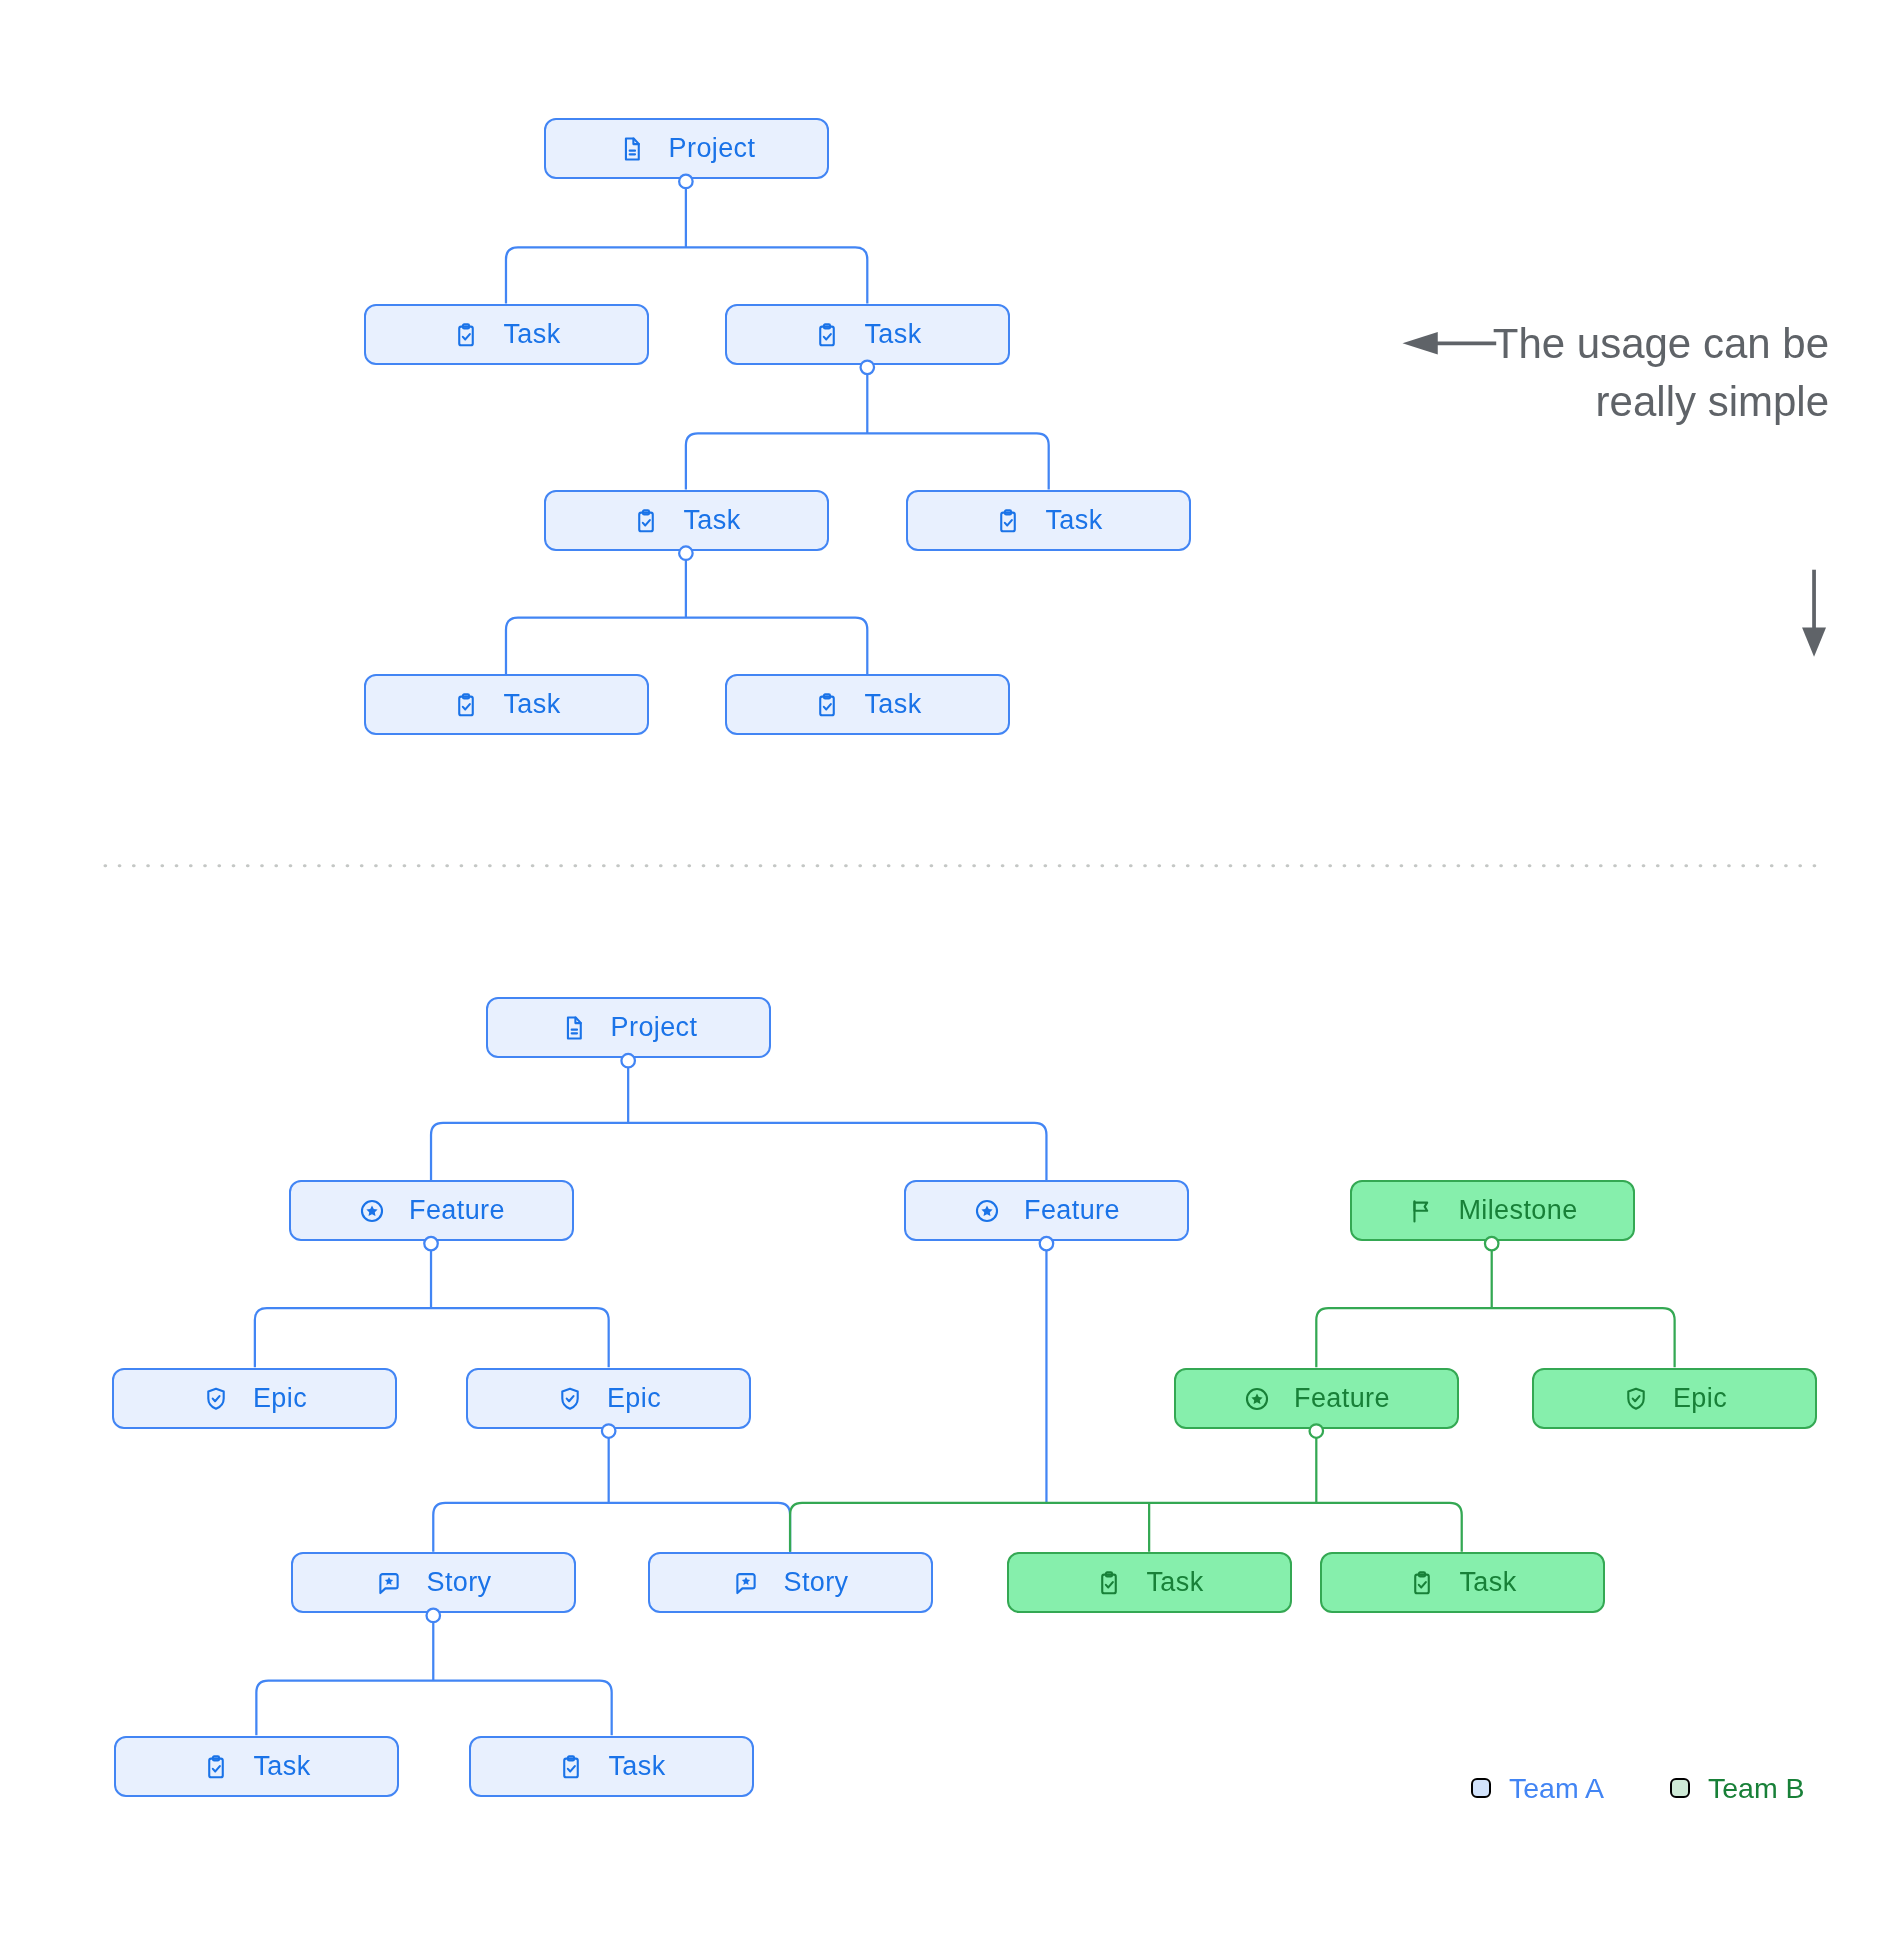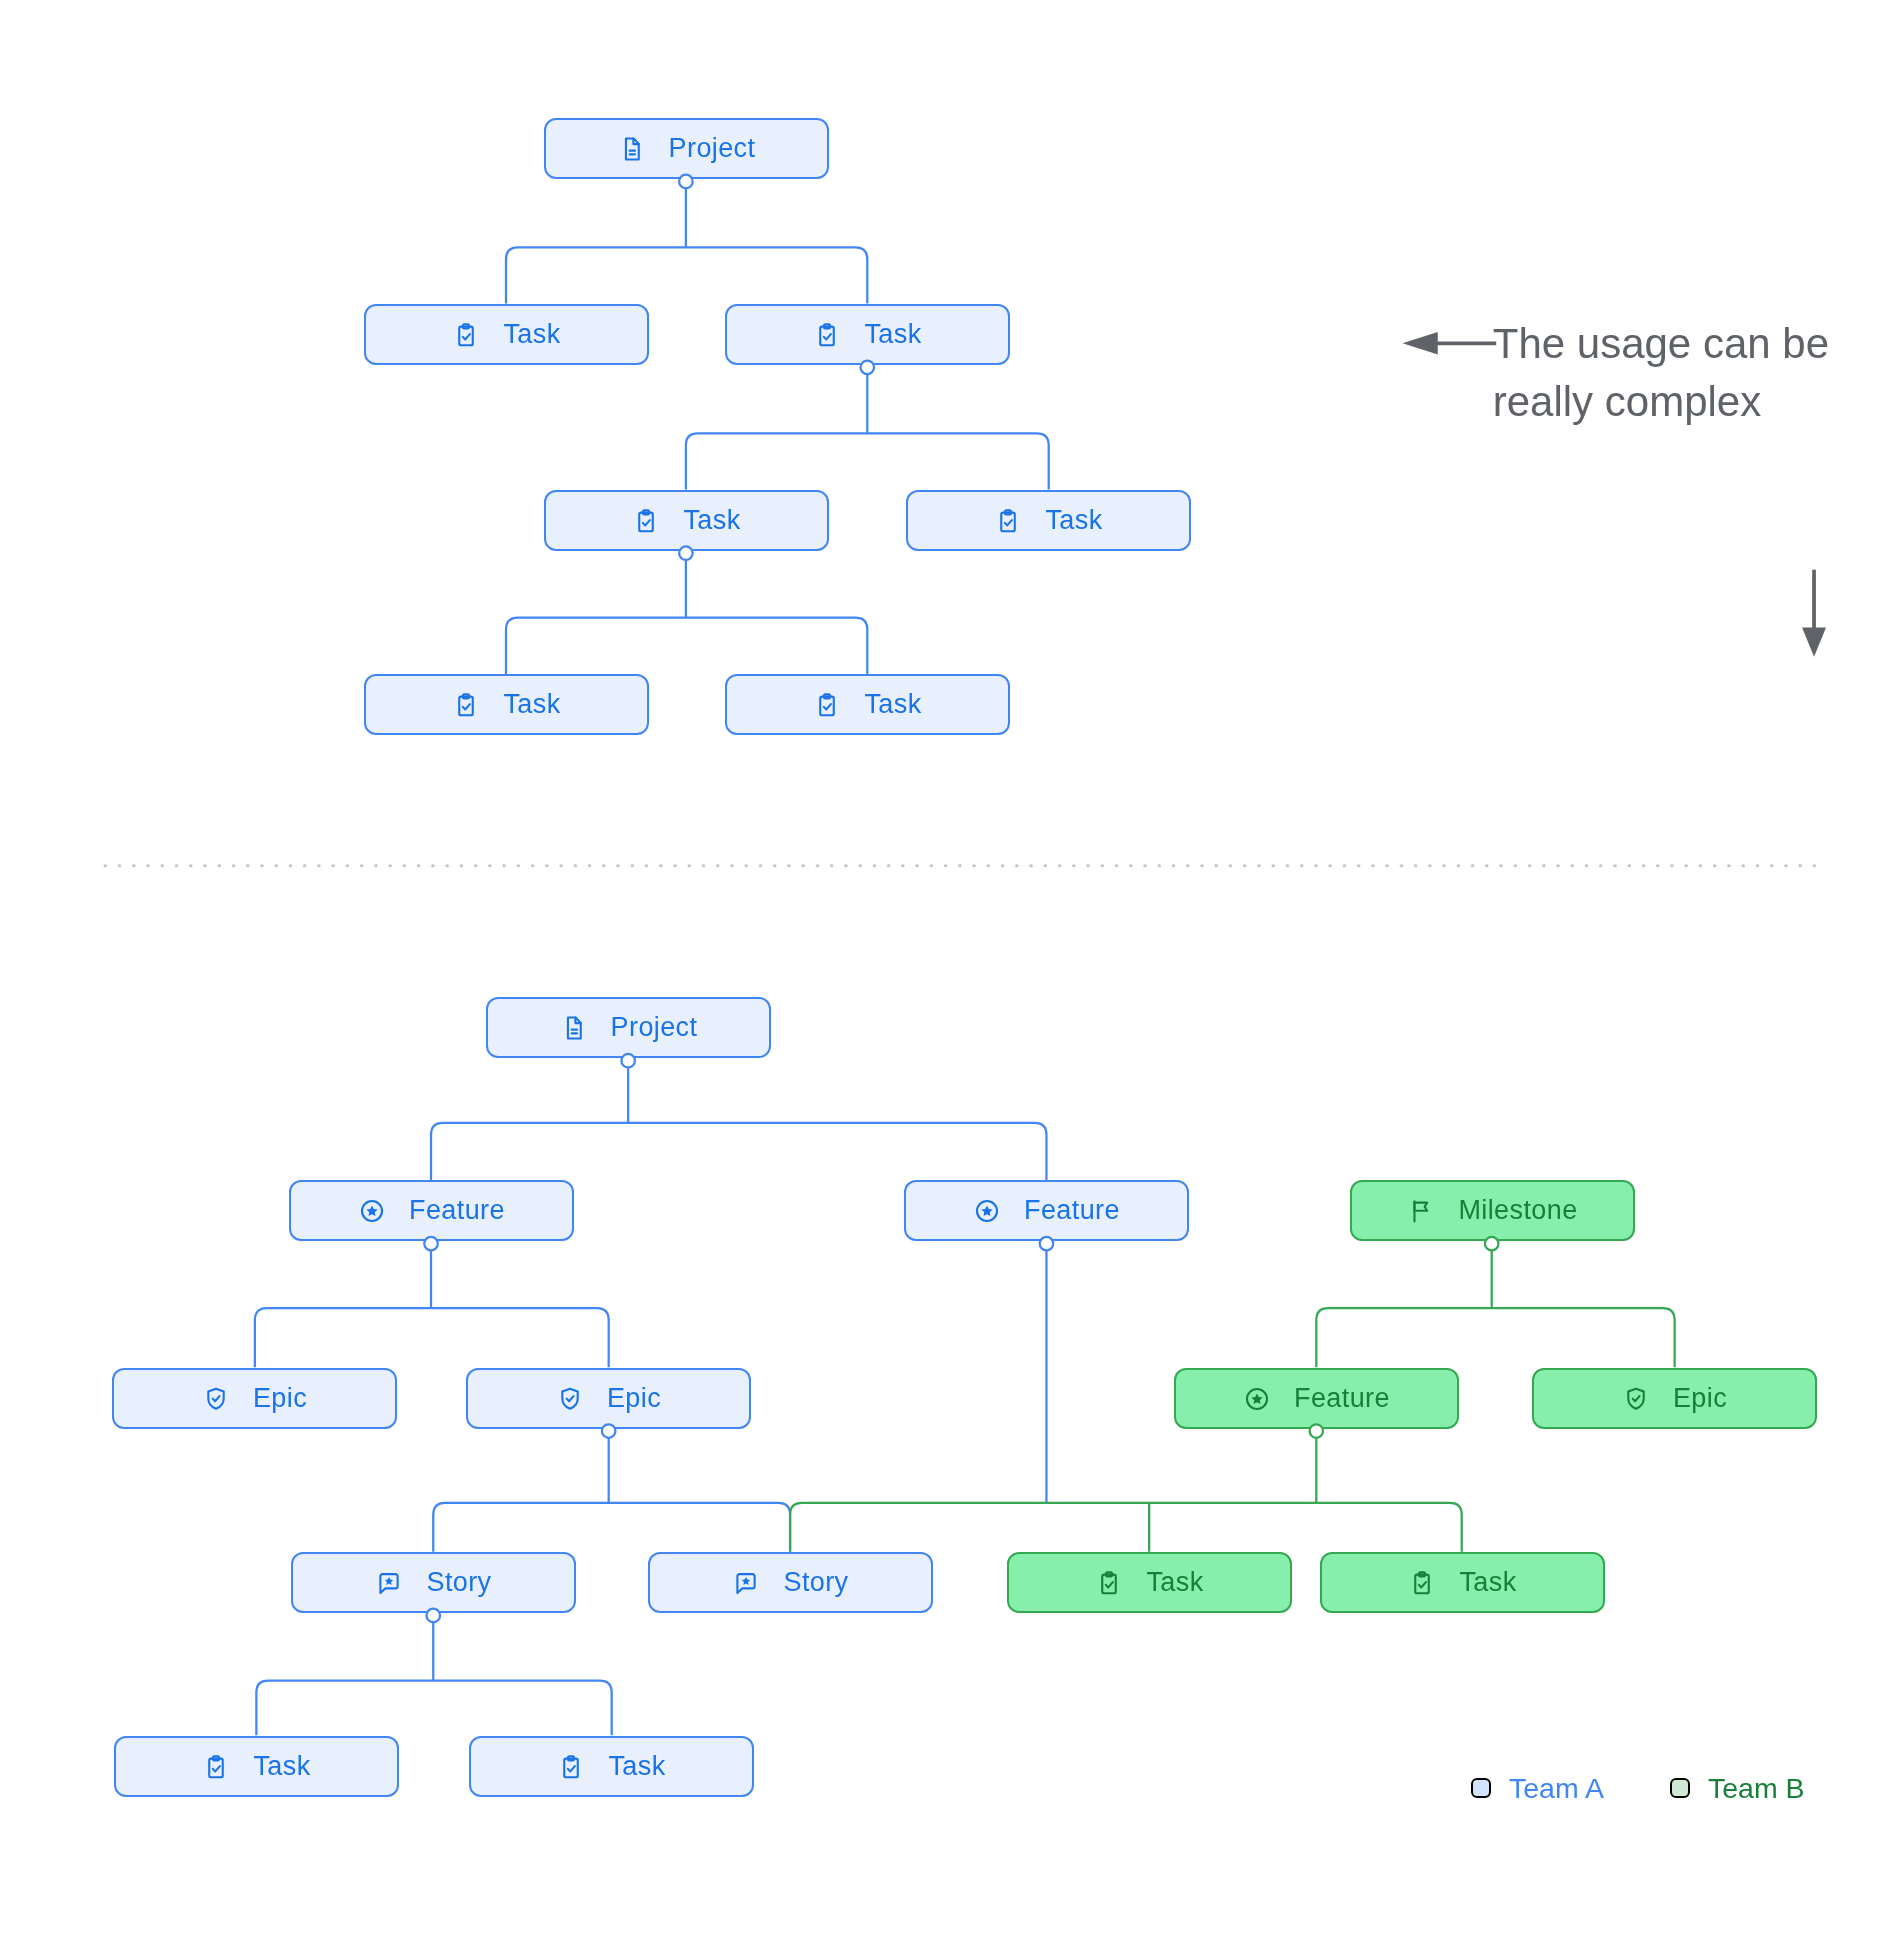--- a/index.html
+++ b/index.html
@@ -32,21 +32,21 @@
   }
   .node.team-A { background: #e8f0fe; border-color: #4285f4; color: #1a73e8; }
   .node.team-B { background: #86efac; border-color: #34a853; color: #188038; }
   .node svg { width: 28px; height: 28px; flex: 0 0 auto; }
 
   
   .annotation {
     position: absolute;
     top: 315px;
     right: 69px;
-    text-align: left;
+    text-align: right;
     color: #5f6368;
     font-size: 42px;
     line-height: 58px;
     font-weight: 400;
   }
   .annotation .para2 { margin-top: 9px; }
 
   
   .legend-item {
     position: absolute;
@@ -275,21 +275,21 @@
     </g>
     <g>
       <line class="gray-stroke" x1="2420" y1="760" x2="2420" y2="842" stroke-width="5"></line>
       <path class="gray-fill" d="M2420 876 l-16 -39 h32 z"></path>
     </g>
   </svg>
 
   <div class="annotation">
     <div class="para">
       <div>The usage can be</div>
-      <div>really complex</div>
+      <div>really simple</div>
     </div>
     <div class="para para2">
     </div>
   </div>
 
   <div class="legend-item" id="legend-team-a">
     <span class="swatch swatch-a"></span>
     <span class="legend-label label-a">Team A</span>
   </div>
   <div class="legend-item" id="legend-team-b">

